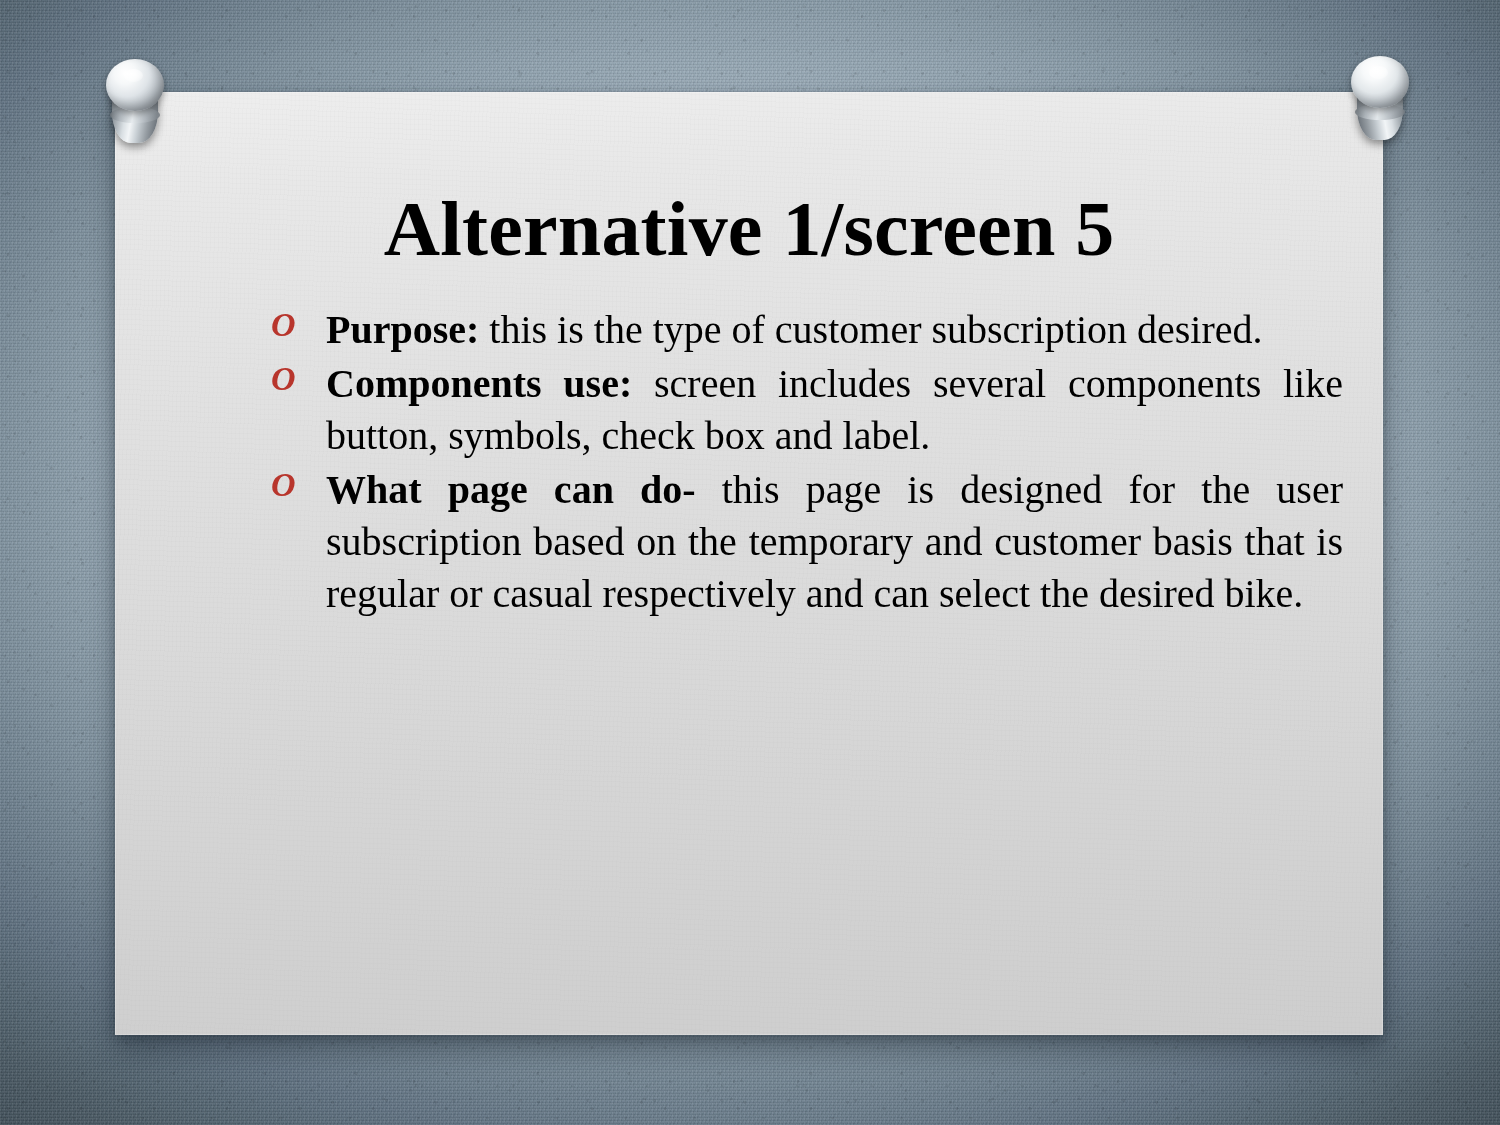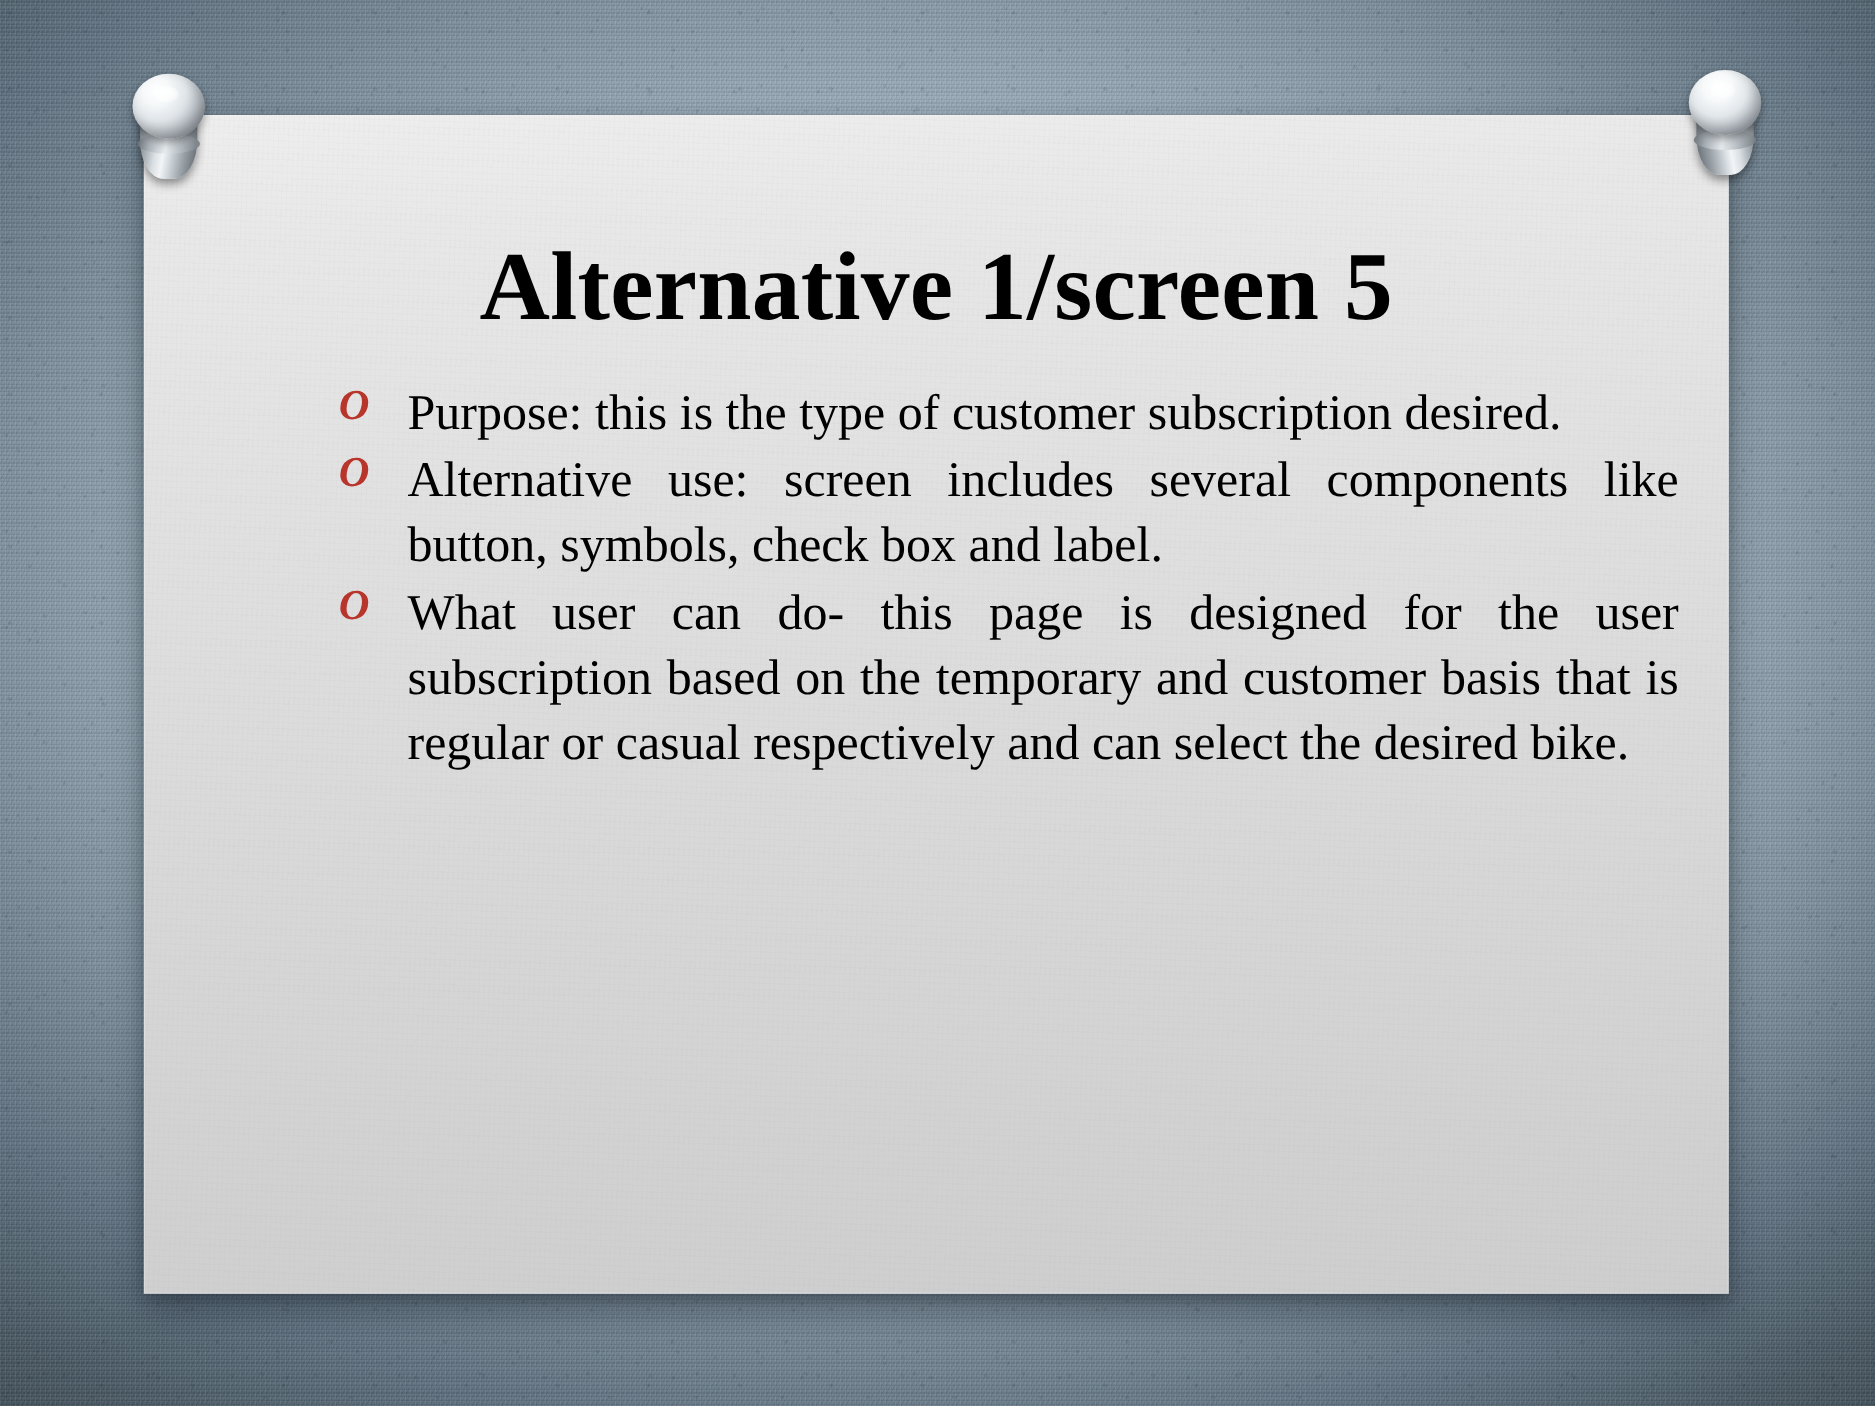--- a/index.html
+++ b/index.html
@@ -182,46 +182,46 @@
   .bullet .marker {
     position:absolute;
     left:6px; top:-1px;
     font-size:34px;
     line-height:1.30;
     font-style:italic;
     font-weight:700;
     color:#b8352c;
     font-family:"Liberation Serif", serif;
   }
-  .bullet .lead { font-weight:400; }
+  .bullet .lead { font-weight:700; }
   
   .bullet .body { }
 </style>
 </head>
 <body>
 
 <div id="slide">
 
   <div id="card">
     <div class="grain"></div>
 
     <h1 id="title">Alternative 1/screen 5</h1>
 
     <div id="bullets">
 
       <div class="bullet">
         <span class="marker">O</span><span class="lead">Purpose:</span><span class="body"> this is the type of customer subscription desired.</span>
       </div>
 
       <div class="bullet">
-        <span class="marker">O</span><span class="lead">Alternative use:</span><span class="body"> screen includes several components like button, symbols, check box and label.</span>
+        <span class="marker">O</span><span class="lead">Components use:</span><span class="body"> screen includes several components like button, symbols, check box and label.</span>
       </div>
 
       <div class="bullet">
-        <span class="marker">O</span><span class="lead">What user can do-</span><span class="body"> this page is designed for the user subscription based on the temporary and customer basis that is regular or casual respectively and can select the desired bike.</span>
+        <span class="marker">O</span><span class="lead">What page can do-</span><span class="body"> this page is designed for the user subscription based on the temporary and customer basis that is regular or casual respectively and can select the desired bike.</span>
       </div>
 
     </div>
   </div>
 
   <div class="pin left">
     <div class="shaft"></div>
     <div class="collar"></div>
     <div class="head">
       <div class="glint"></div>

